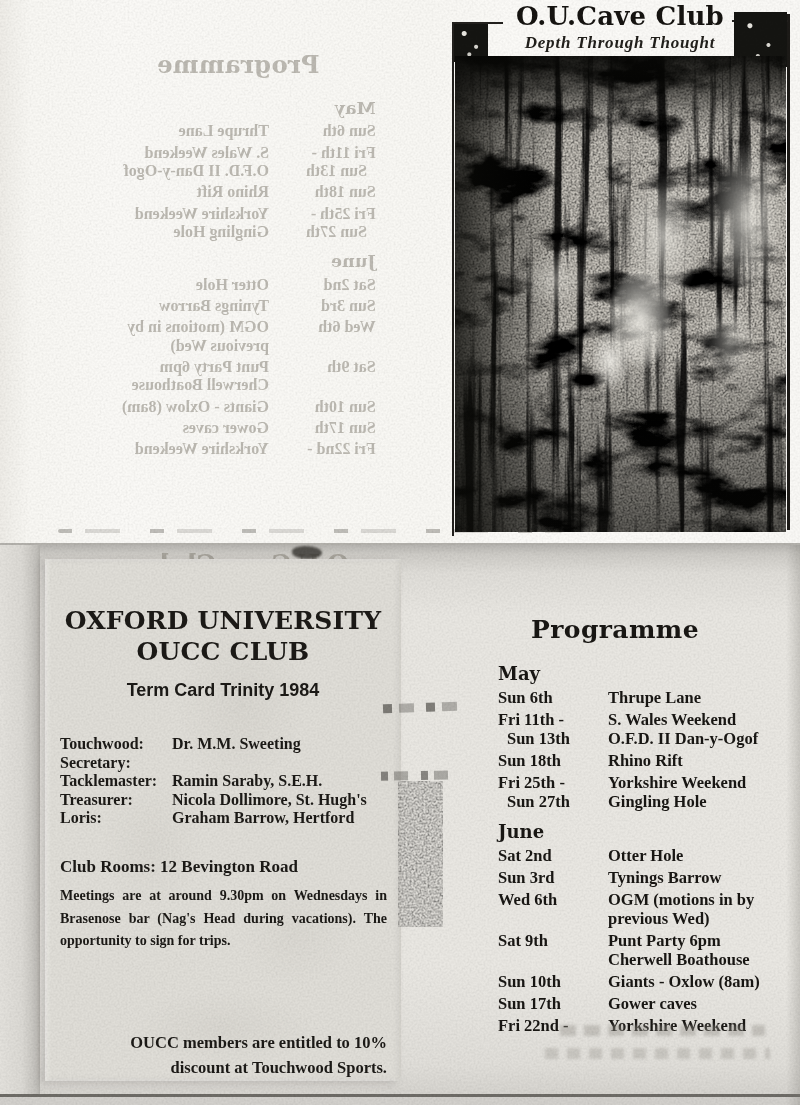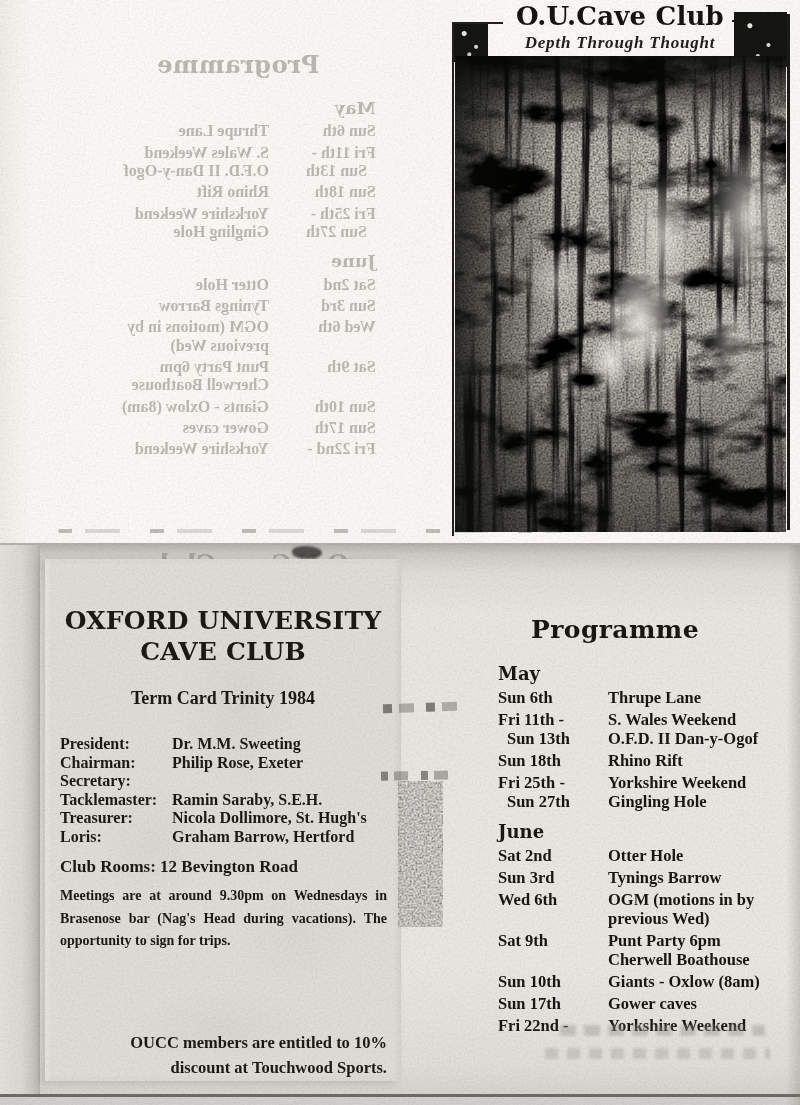--- a/index.html
+++ b/index.html
@@ -123,21 +123,21 @@
       radial-gradient(ellipse 90px 120px at 55% 28%, rgba(180,177,170,.35), transparent 70%),
       radial-gradient(ellipse 70px 90px at 30% 55%, rgba(186,183,176,.3), transparent 70%),
       radial-gradient(ellipse 80px 70px at 70% 72%, rgba(183,180,173,.28), transparent 70%),
       radial-gradient(ellipse 120px 50px at 50% 90%, rgba(178,175,168,.3), transparent 75%);
   }
   .tc-head { position:absolute; top:46px; left:0; right:0; text-align:center; }
   .tc-line {
     font-family:"DejaVu Serif", serif; font-weight:700; font-size:25px; line-height:31px;
     letter-spacing:0.2px;
   }
-  .tc-sub { font-family:Liberation Serif, serif; font-weight:700; font-size:18px; line-height:22px; margin-top:20px; }
+  .tc-sub { font-family:Liberation Sans, sans-serif; font-weight:700; font-size:18px; line-height:22px; margin-top:12px; }
 
   .officers { position:absolute; top:176px; left:15px; right:8px; }
   .officer-row { display:flex; font-size:16px; line-height:18.5px; font-weight:700; }
   .officer-role { width:112px; flex:none; }
   .officer-name { flex:1; white-space:nowrap; }
 
   .club-rooms { position:absolute; top:298px; left:15px; font-size:17px; font-weight:700; }
   .meetings {
     position:absolute; top:326px; left:15px; width:327px;
     font-size:14px; line-height:22.5px; font-weight:700; text-align:justify;
@@ -367,35 +367,31 @@
       <div class="gc-tag" data-interactable="false">Depth Through Thought</div>
     </div>
 
     <div class="ink-blob" data-interactable="false"></div>
 
     <div class="left-page" data-interactable="false">
       <div class="panel-ghost" data-interactable="false"></div>
 
       <div class="tc-head" data-interactable="false">
         <div class="tc-line" data-interactable="false">OXFORD UNIVERSITY</div>
-        <div class="tc-line" data-interactable="false">CAVE CLUB</div>
+        <div class="tc-line" data-interactable="false">OUCC CLUB</div>
         <div class="tc-sub" data-interactable="false">Term Card Trinity 1984</div>
       </div>
 
       <div class="officers" data-interactable="false">
 
           <div class="officer-row" data-interactable="false">
-            <span class="officer-role" data-interactable="false">President:</span>
+            <span class="officer-role" data-interactable="false">Touchwood:</span>
             <span class="officer-name" data-interactable="false">Dr. M.M. Sweeting</span>
           </div>
 
-          <div class="officer-row" data-interactable="false">
-            <span class="officer-role" data-interactable="false">Chairman:</span>
-            <span class="officer-name" data-interactable="false">Philip Rose, Exeter</span>
-          </div>
 
           <div class="officer-row" data-interactable="false">
             <span class="officer-role" data-interactable="false">Secretary:</span>
           </div>
 
           <div class="officer-row" data-interactable="false">
             <span class="officer-role" data-interactable="false">Tacklemaster:</span>
             <span class="officer-name" data-interactable="false">Ramin Saraby, S.E.H.</span>
           </div>
 

